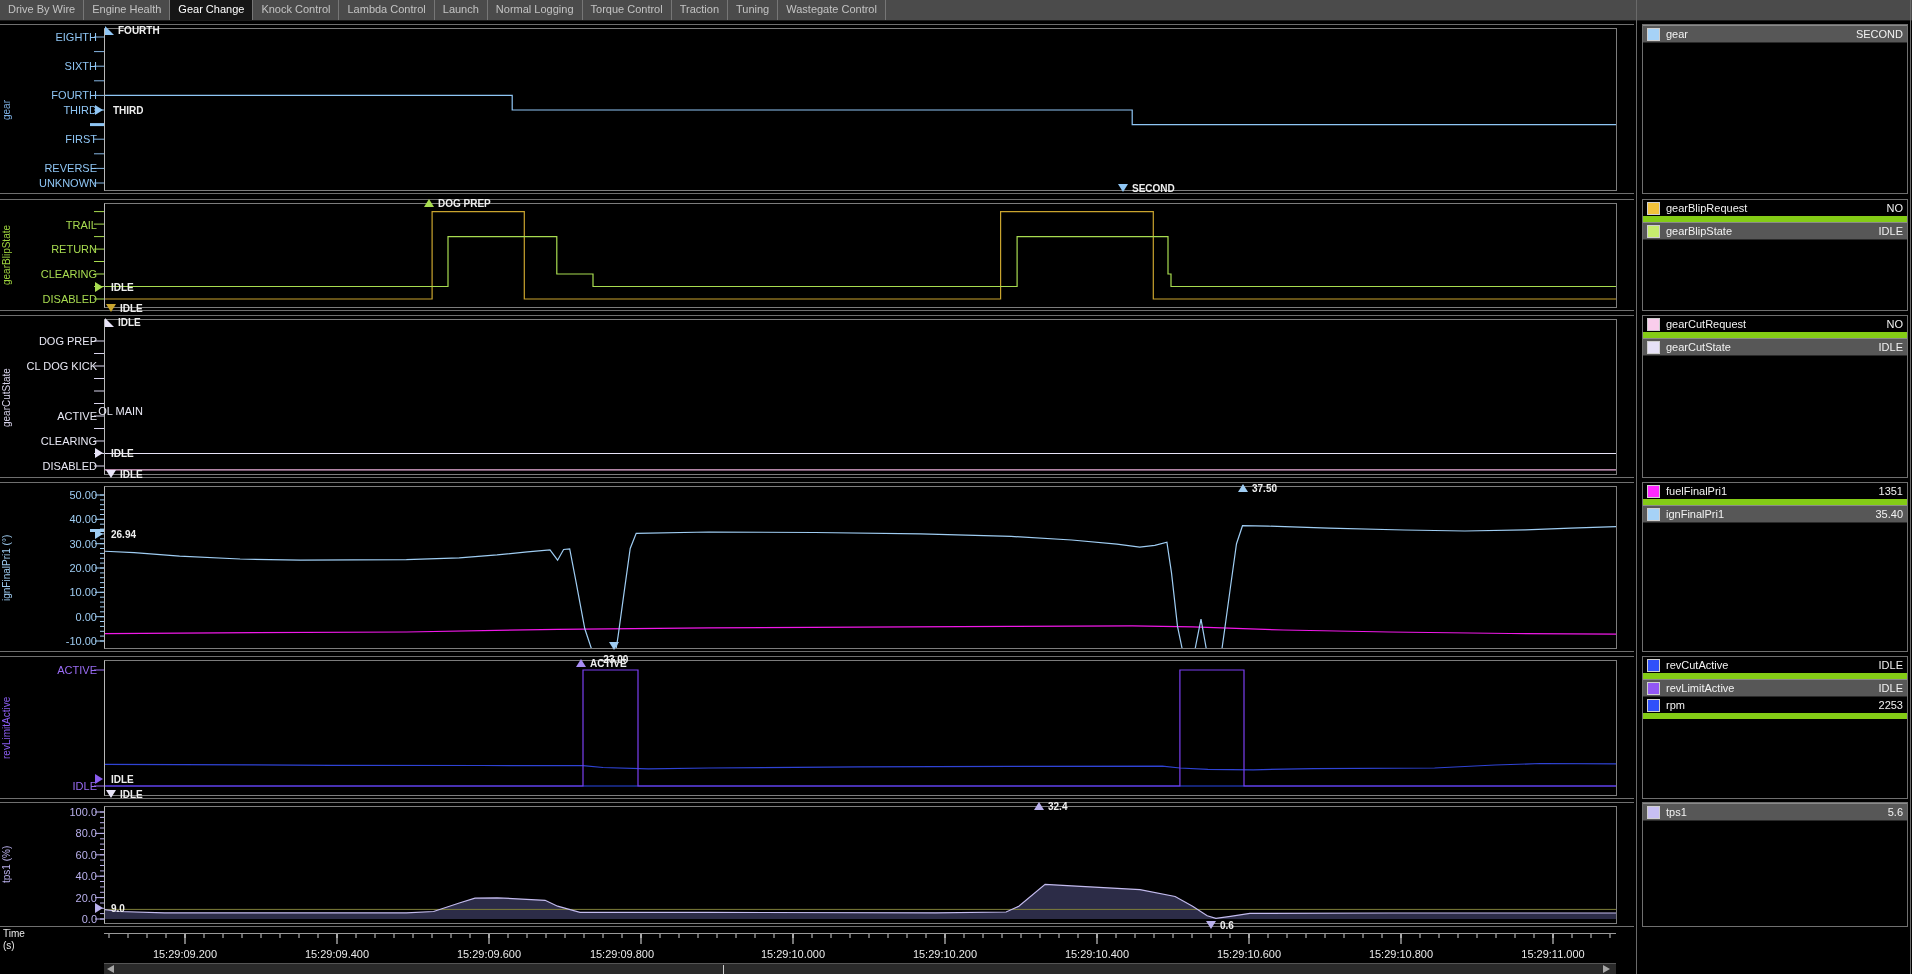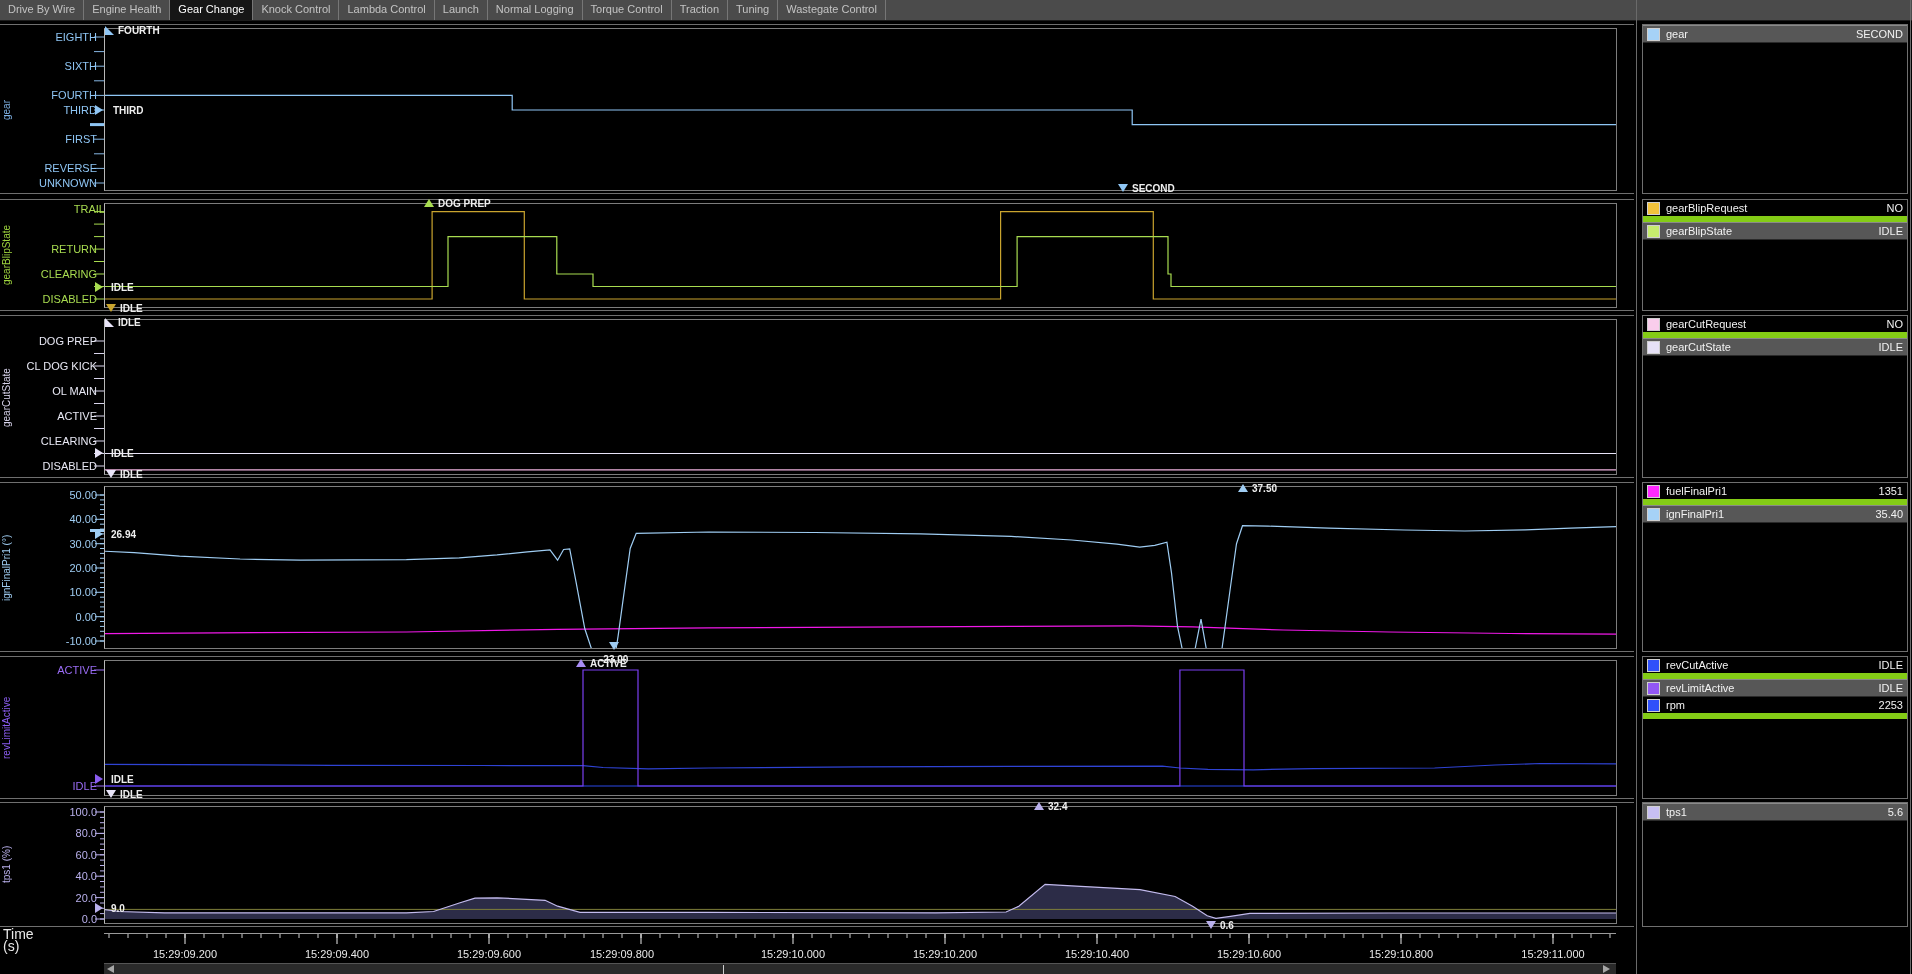--- a/index.html
+++ b/index.html
@@ -22,21 +22,21 @@
   .vtitle{position:absolute;writing-mode:vertical-rl;transform:rotate(180deg);font-size:10px;
     text-align:center;z-index:4;}
   .mk{position:absolute;font-size:10px;font-weight:bold;color:#efefef;white-space:nowrap;z-index:6;
     display:flex;align-items:center;gap:4px;height:12px;}
   .tu{width:0;height:0;border-left:5px solid transparent;border-right:5px solid transparent;border-bottom:8px solid #fff;}
   .td{width:0;height:0;border-left:5px solid transparent;border-right:5px solid transparent;border-top:8px solid #fff;}
   .tr{width:0;height:0;border-top:5px solid transparent;border-bottom:5px solid transparent;border-left:8px solid #fff;}
   .tc{width:0;height:0;border-bottom:9px solid #fff;border-right:9px solid transparent;}
   
   .tlab{position:absolute;width:100px;text-align:center;font-size:11px;color:#e9e9e9;z-index:4;}
-  #timetitle{position:absolute;left:3px;top:928px;font-size:14px;color:#e9e9e9;line-height:12px;z-index:4;}
+  #timetitle{position:absolute;left:3px;top:928px;font-size:10px;color:#e9e9e9;line-height:12px;z-index:4;}
   #scrollbar{position:absolute;left:104px;top:963px;width:1512px;height:11px;background:#2a2a2a;
     border-top:1px solid #555;box-sizing:border-box;z-index:4;}
   .sbarrow{position:absolute;top:1px;width:0;height:0;}
   #sbline{position:absolute;left:619px;top:1px;width:1px;height:9px;background:#cfcfcf;}
   
   #legdivider{position:absolute;left:1636px;top:0;width:1px;height:974px;background:#6a6a6a;}
   #rightedge{position:absolute;left:1910px;top:0;width:1px;height:974px;background:#6a6a6a;}
   .legbox{position:absolute;left:1642px;width:266px;background:#000;border:1px solid #6f6f6f;box-sizing:border-box;}
   .lrow{height:16px;display:flex;align-items:center;font-size:11px;color:#f2f2f2;
     border-bottom:6px solid #84cc16;padding:0 4px;}
@@ -85,21 +85,21 @@
       <span class="tr" style="border-left-color:#8fc6f5;"></span>
       <span style="margin-left:6px;">THIRD</span>
     </div>
   <div class="mk" style="left:1118px;top:182px;">
       <span class="td" style="border-top-color:#8fc6f5;"></span>
       <span>SECOND</span>
     </div>
 
   <div class="strip" style="top:199px;height:112px;"></div>
   <div class="vtitle" style="left:1px;top:200px;height:110px;color:#9fd53e;">gearBlipState</div>
-  <div class="ylab" style="top:202px;color:#a8dc50;margin-left:8px;">TRAIL</div>
+  <div class="ylab" style="top:218px;color:#a8dc50;">TRAIL</div>
   <div class="ylab" style="top:242px;color:#a8dc50;">RETURN</div>
   <div class="ylab" style="top:267px;color:#a8dc50;">CLEARING</div>
   <div class="ylab" style="top:292px;color:#a8dc50;">DISABLED</div>
   <div class="plotbox" style="left:104px;top:203px;width:1513px;height:105px;"></div>
   <svg class="plot" style="left:105px;top:204px;" width="1511" height="103" viewBox="105 204 1511 103" preserveAspectRatio="none">
     <polyline fill="none" stroke-width="1.2" stroke="#c9a42e" points="104.0,299.0 432.1,299.0 432.1,211.6 524.3,211.6 524.3,299.0 1000.6,299.0 1000.6,211.6 1153.3,211.6 1153.3,299.0 1616.0,299.0"></polyline>
     <polyline fill="none" stroke-width="1.2" stroke="#a8dc50" points="104.0,286.5 448.0,286.5 448.0,236.6 556.8,236.6 556.8,274.0 593.0,274.0 593.0,286.5 1017.1,286.5 1017.1,236.6 1168.0,236.6 1168.0,274.0 1171.0,274.0 1171.0,286.5 1616.0,286.5"></polyline>
   </svg>
   <div class="mk" style="left:424px;top:197px;">
       <span class="tu" style="border-bottom-color:#a8dc50;"></span>
@@ -111,21 +111,21 @@
     </div>
   <div class="mk" style="left:106px;top:302px;">
       <span class="td" style="border-top-color:#c9a42e;"></span>
       <span>IDLE</span>
     </div>
 
   <div class="strip" style="top:315px;height:163px;"></div>
   <div class="vtitle" style="left:1px;top:340px;height:115px;color:#d8d4ec;">gearCutState</div>
   <div class="ylab" style="top:334px;color:#e8e8f4;">DOG PREP</div>
   <div class="ylab" style="top:359px;color:#e8e8f4;">CL DOG KICK</div>
-  <div class="ylab" style="top:384px;color:#e8e8f4;">OL MAIN</div>
+  <div class="ylab" style="top:404px;color:#e8e8f4;margin-left:46px;">OL MAIN</div>
   <div class="ylab" style="top:409px;color:#e8e8f4;">ACTIVE</div>
   <div class="ylab" style="top:434px;color:#e8e8f4;">CLEARING</div>
   <div class="ylab" style="top:459px;color:#e8e8f4;">DISABLED</div>
   <div class="plotbox" style="left:104px;top:319px;width:1513px;height:156px;"></div>
   <svg class="plot" style="left:105px;top:320px;" width="1511" height="154" viewBox="105 320 1511 154" preserveAspectRatio="none">
     <polyline fill="none" stroke-width="1.2" stroke="#eeb2de" points="104.0,469.8 1616.0,469.8"></polyline>
     <polyline fill="none" stroke-width="1.2" stroke="#e8e4f8" points="104.0,453.5 1616.0,453.5"></polyline>
   </svg>
   <div class="mk" style="left:105px;top:316px;">
       <span class="tc" style="border-bottom-color:#e8e4f8;"></span>

